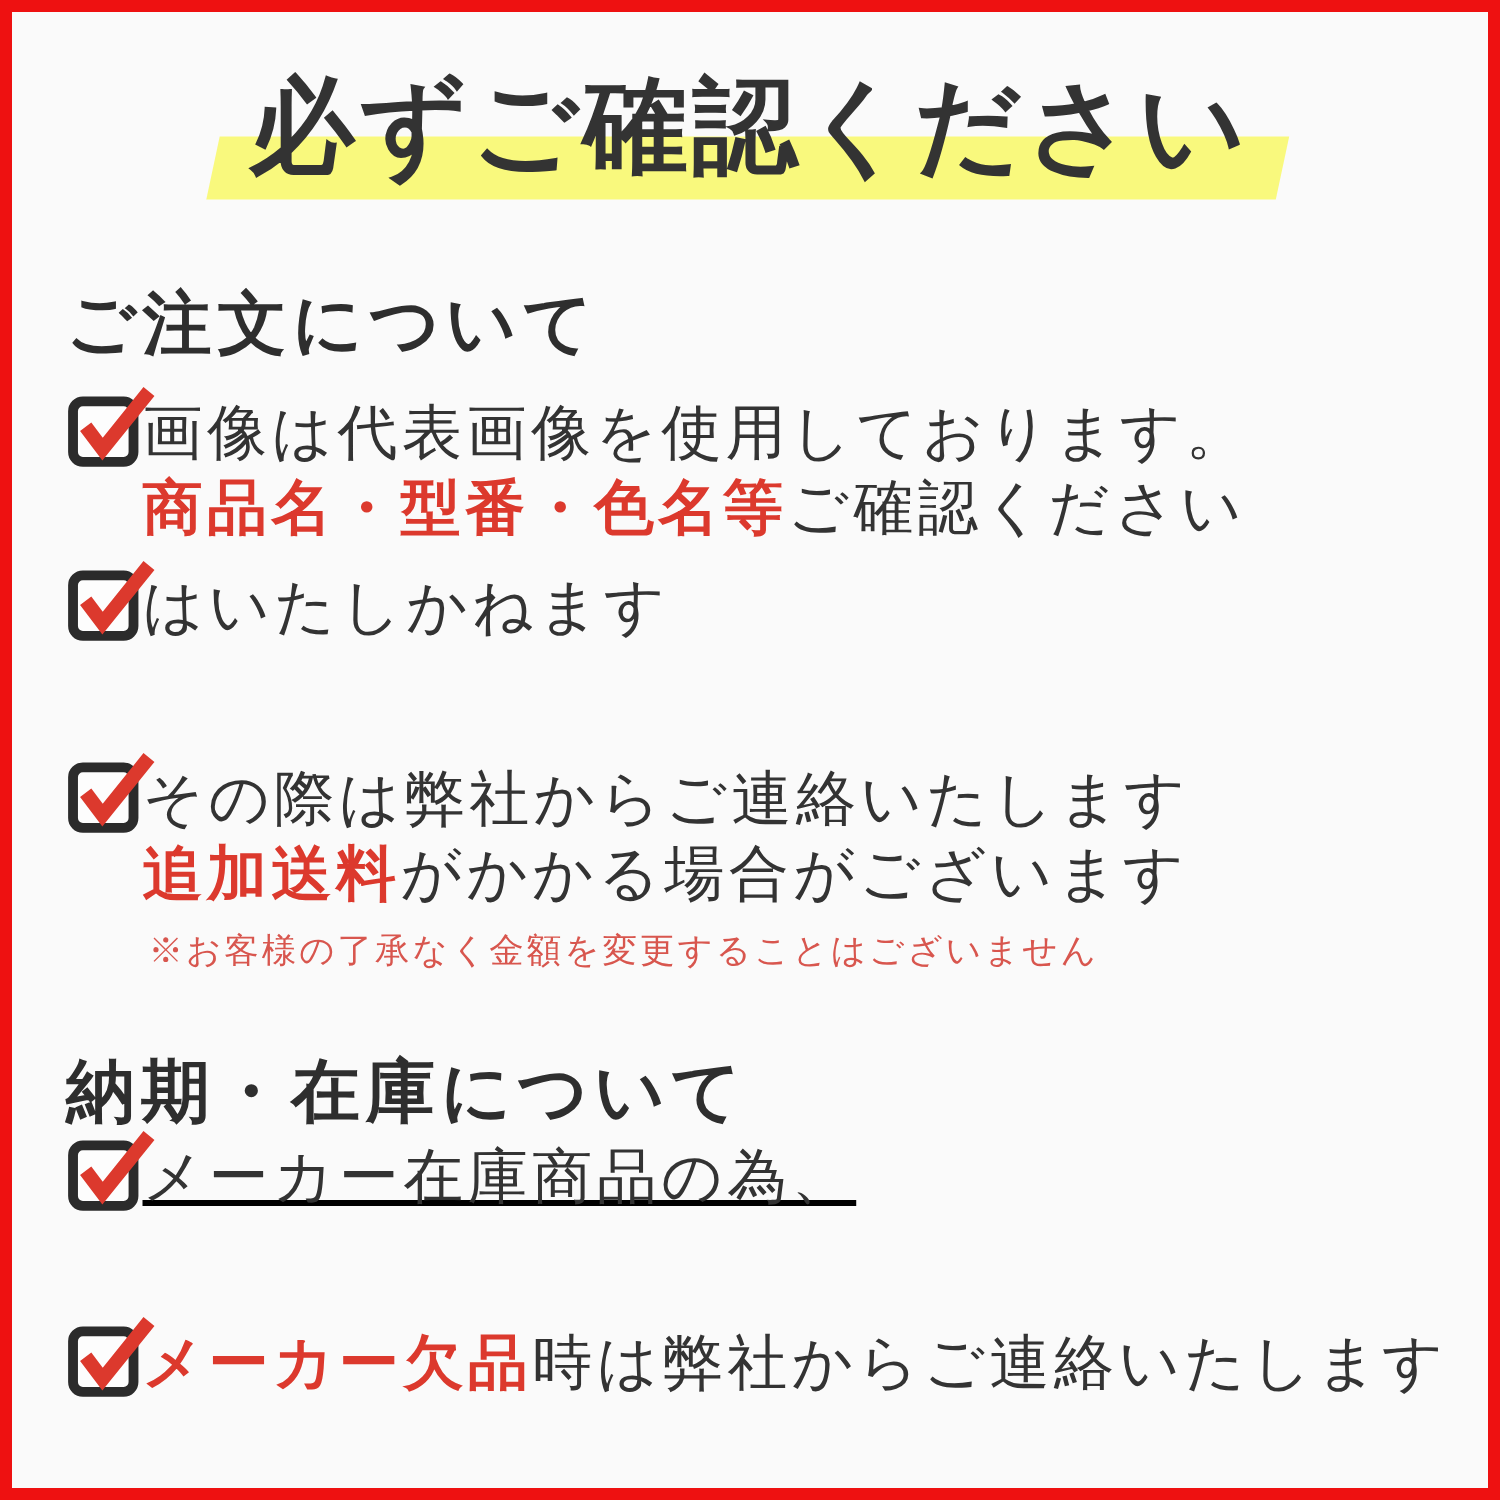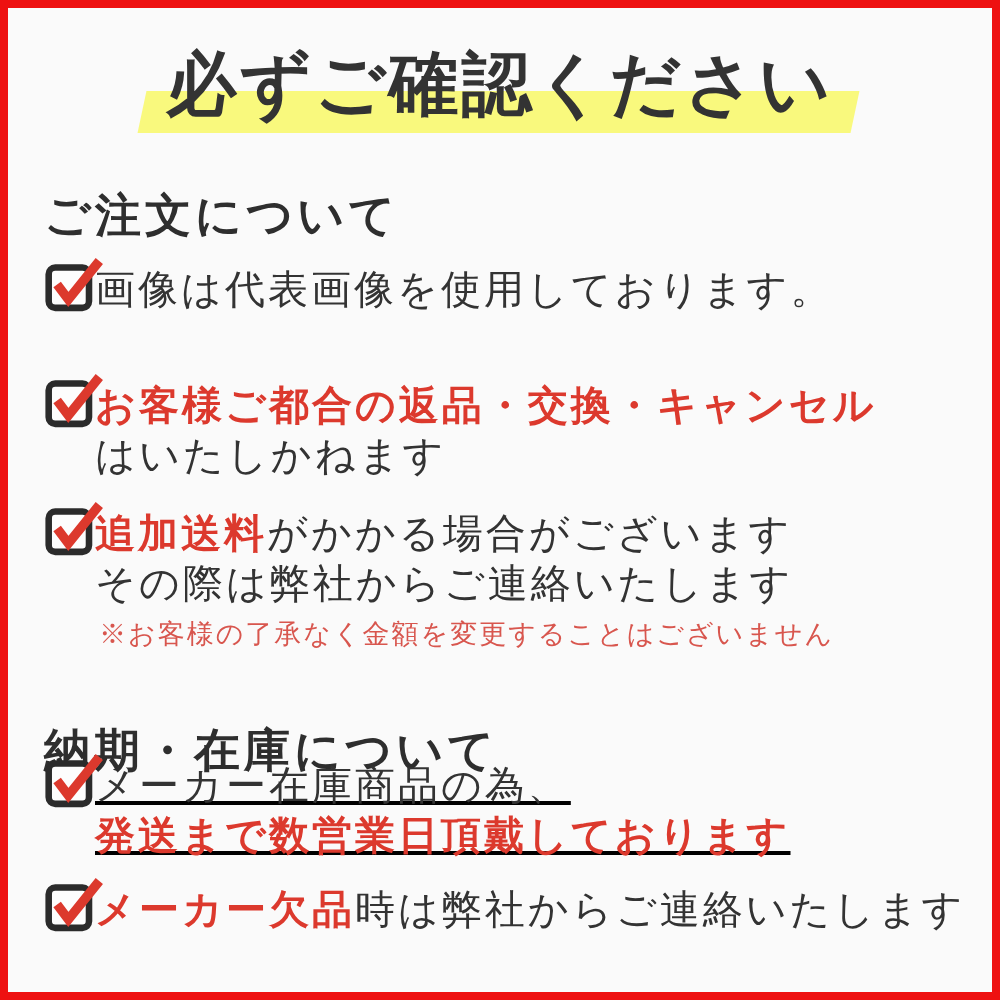--- a/index.html
+++ b/index.html
@@ -35,21 +35,21 @@
   }
 
   
   .heading {
     position: absolute; left: 44px; margin: 0;
     font-size: 46px; line-height: 62px;
     font-weight: bold; letter-spacing: 4px;
     color: #2e2e2e;
   }
   .h-orders { top: 184px; }
-  .h-stock  { top: 719px; }
+  .h-stock  { top: 696px; }
 
   
   .item { position: absolute; left: 44px; right: 30px; }
   .i1 { top: 264px; }
   .i2 { top: 380px; }
   .i3 { top: 508px; }
   .i4 { top: 760px; text-decoration: underline; }
   .i5 { top: 884px; }
 
   .cb {
@@ -70,21 +70,21 @@
   }
 
   .lines { margin-left: 51px; }
   .line {
     font-size: 40px; line-height: 50px;
     letter-spacing: 3px; white-space: nowrap;
   }
   .dark { color: var(--text-dark, #333); }
   .red  { color: var(--accent-red, #dc392d); font-weight: bold; }
   .note {
-    font-size: 27px; line-height: 44px;
+    font-size: 23px; line-height: 44px;
     letter-spacing: 2px; margin-top: 4px; padding-left: 4px;
     color: var(--note-red, #d8564e); white-space: nowrap;
   }
 </style>
 </head>
 <body style="--bg: #fafafa; --frame-red: #ee1111; --accent-red: #dc392d; --note-red: #d8564e; --text-dark: #333333; --checkbox-dark: #2b2b2b; --highlight-yellow: #f9f97d;">
 
 <div class="border-overlay"></div>
 
 <div class="title-highlight"></div>
@@ -92,56 +92,55 @@
 
 <h2 class="heading h-orders">ご注文について</h2>
 
 <div class="item i1">
   <svg class="cb" viewBox="0 0 64 60" aria-hidden="true">
     <rect class="cb-box" x="5" y="13" width="43" height="43" rx="7"></rect>
     <path class="cb-check" d="M14 31 L26 47 L59 6"></path>
   </svg>
   <div class="lines">
     <div class="line dark">画像は代表画像を使用しております。</div>
+    <div class="line"><span class="red">商品名・型番・色名等</span><span class="dark">ご確認ください</span></div>
   </div>
 </div>
 
 <div class="item i2">
   <svg class="cb" viewBox="0 0 64 60" aria-hidden="true">
     <rect class="cb-box" x="5" y="13" width="43" height="43" rx="7"></rect>
     <path class="cb-check" d="M14 31 L26 47 L59 6"></path>
   </svg>
   <div class="lines">
-    <div class="line red">お客様ご都合の返品・交換・キャンセル</div>
     <div class="line dark">はいたしかねます</div>
   </div>
 </div>
 
 <div class="item i3">
   <svg class="cb" viewBox="0 0 64 60" aria-hidden="true">
     <rect class="cb-box" x="5" y="13" width="43" height="43" rx="7"></rect>
     <path class="cb-check" d="M14 31 L26 47 L59 6"></path>
   </svg>
   <div class="lines">
+    <div class="line dark">その際は弊社からご連絡いたします</div>
     <div class="line"><span class="red">追加送料</span><span class="dark">がかかる場合がございます</span></div>
-    <div class="line dark">その際は弊社からご連絡いたします</div>
     <div class="note">※お客様の了承なく金額を変更することはございません</div>
   </div>
 </div>
 
 <h2 class="heading h-stock">納期・在庫について</h2>
 
 <div class="item i4">
   <svg class="cb" viewBox="0 0 64 60" aria-hidden="true">
     <rect class="cb-box" x="5" y="13" width="43" height="43" rx="7"></rect>
     <path class="cb-check" d="M14 31 L26 47 L59 6"></path>
   </svg>
   <div class="lines">
     <div class="line dark">メーカー在庫商品の為、</div>
-    <div class="line red">発送まで数営業日頂戴しております</div>
   </div>
 </div>
 
 <div class="item i5">
   <svg class="cb" viewBox="0 0 64 60" aria-hidden="true">
     <rect class="cb-box" x="5" y="13" width="43" height="43" rx="7"></rect>
     <path class="cb-check" d="M14 31 L26 47 L59 6"></path>
   </svg>
   <div class="lines">
     <div class="line"><span class="red">メーカー欠品</span><span class="dark">時は弊社からご連絡いたします</span></div>

